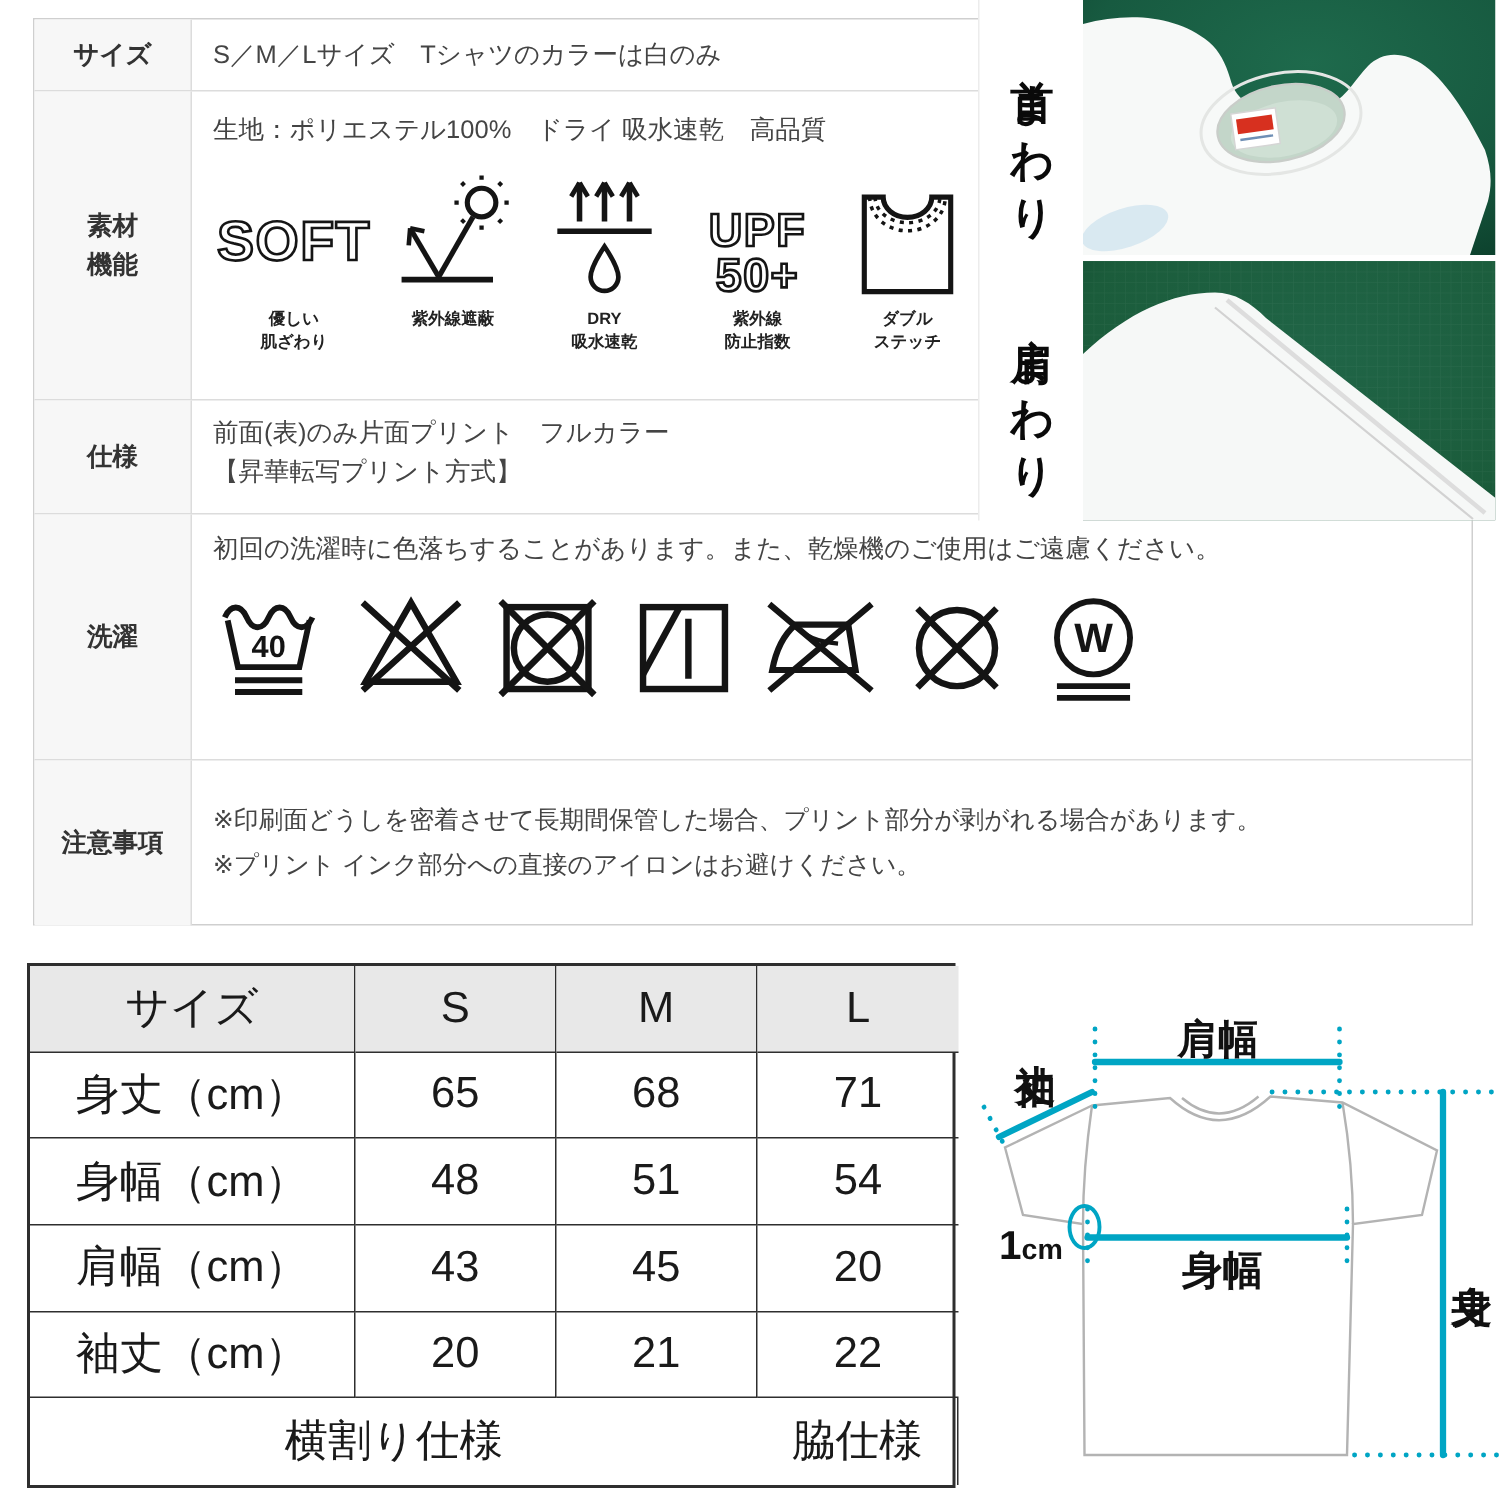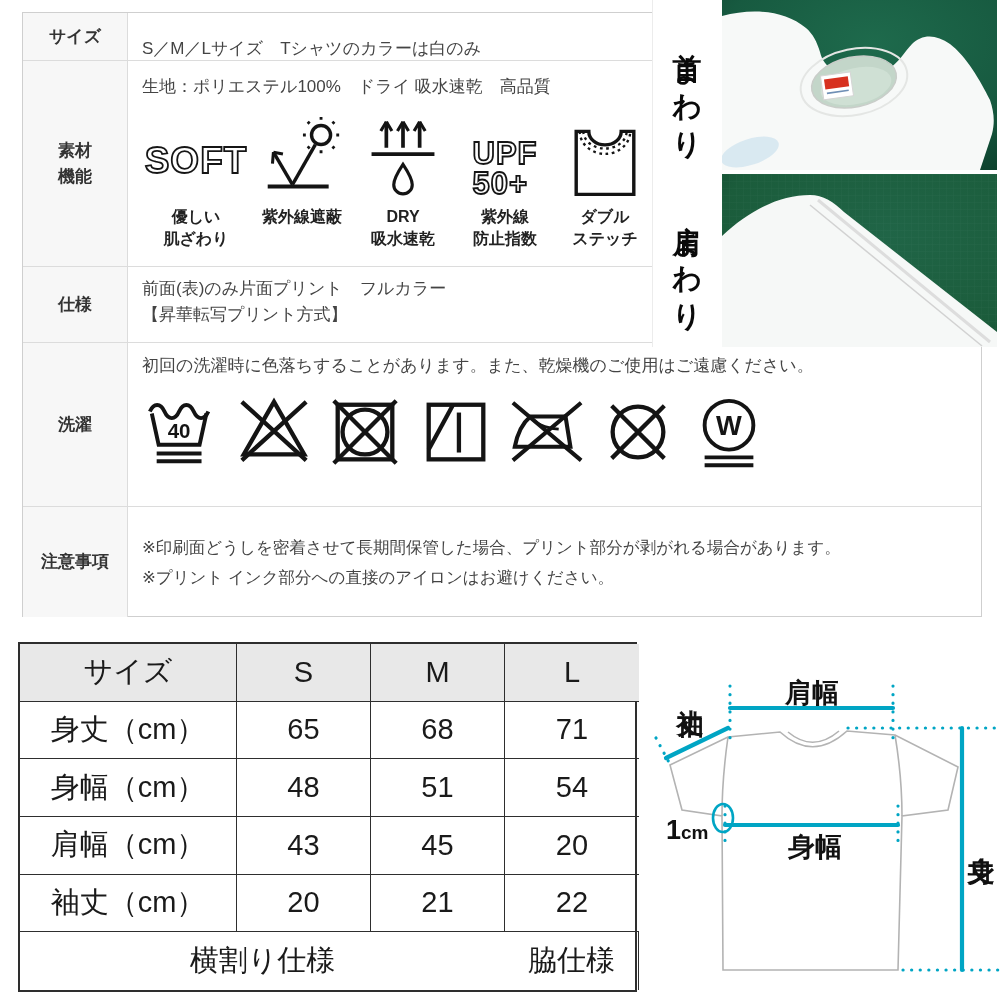--- a/index.html
+++ b/index.html
@@ -9,32 +9,32 @@
 
   
   #spec-table { left:22px; top:12px; width:960px; height:605px;
     border:1px solid #cfcfcf; display:grid; grid-template-columns:105px 1fr;
     grid-template-rows:48px 206px 76px 164px 110px; background:#fff; }
   .spec-label { background:#f7f7f7; border-right:1px solid #dcdcdc; border-bottom:1px solid #dcdcdc;
     display:flex; flex-direction:column; align-items:center; justify-content:center;
     font-size:17px; font-weight:bold; color:#333; line-height:1.5; text-align:center; }
   .spec-content { border-bottom:1px solid #dcdcdc; padding:0 0 0 14px; font-size:17px; color:#444; }
   .row-last { border-bottom:none !important; }
-  .v-center { display:flex; align-items:flex-end; }
+  .v-center { display:flex; align-items:center; }
   .spec-line { line-height:1.55; }
 
   
   #fabric-text { padding-top:14px; }
   #features { display:flex; gap:12px; padding-left:6px; margin-top:2px; }
   .feat { display:flex; flex-direction:column; align-items:center; }
   .feat-icon-box { height:102px; display:flex; align-items:flex-end; justify-content:center; }
-  .feat-caption { margin-top:4px; font-size:16px; font-weight:bold; color:#222;
+  .feat-caption { margin-top:4px; font-size:11px; font-weight:bold; color:#222;
     text-align:center; line-height:1.35; white-space:pre-line; }
   .outline-big { font-weight:800; color:#fff; -webkit-text-stroke:1.8px #151515;
-    letter-spacing:1px; line-height:0.95; }
+    letter-spacing:1px; line-height:0.95; text-align:center; }
   #soft-text { font-size:37px; margin-bottom:24px; }
   #upf-text { font-size:31px; margin-bottom:4px; white-space:pre-line; }
 
   
   #wash-text { padding-top:11px; }
   #wash-icons { display:flex; gap:13px; margin-top:15px; padding-left:2px;text-decoration:underline; }
   .care-svg { display:block; }
 
   
   #notes-content { padding-top:26px; font-size:16.5px; line-height:1.8; }

